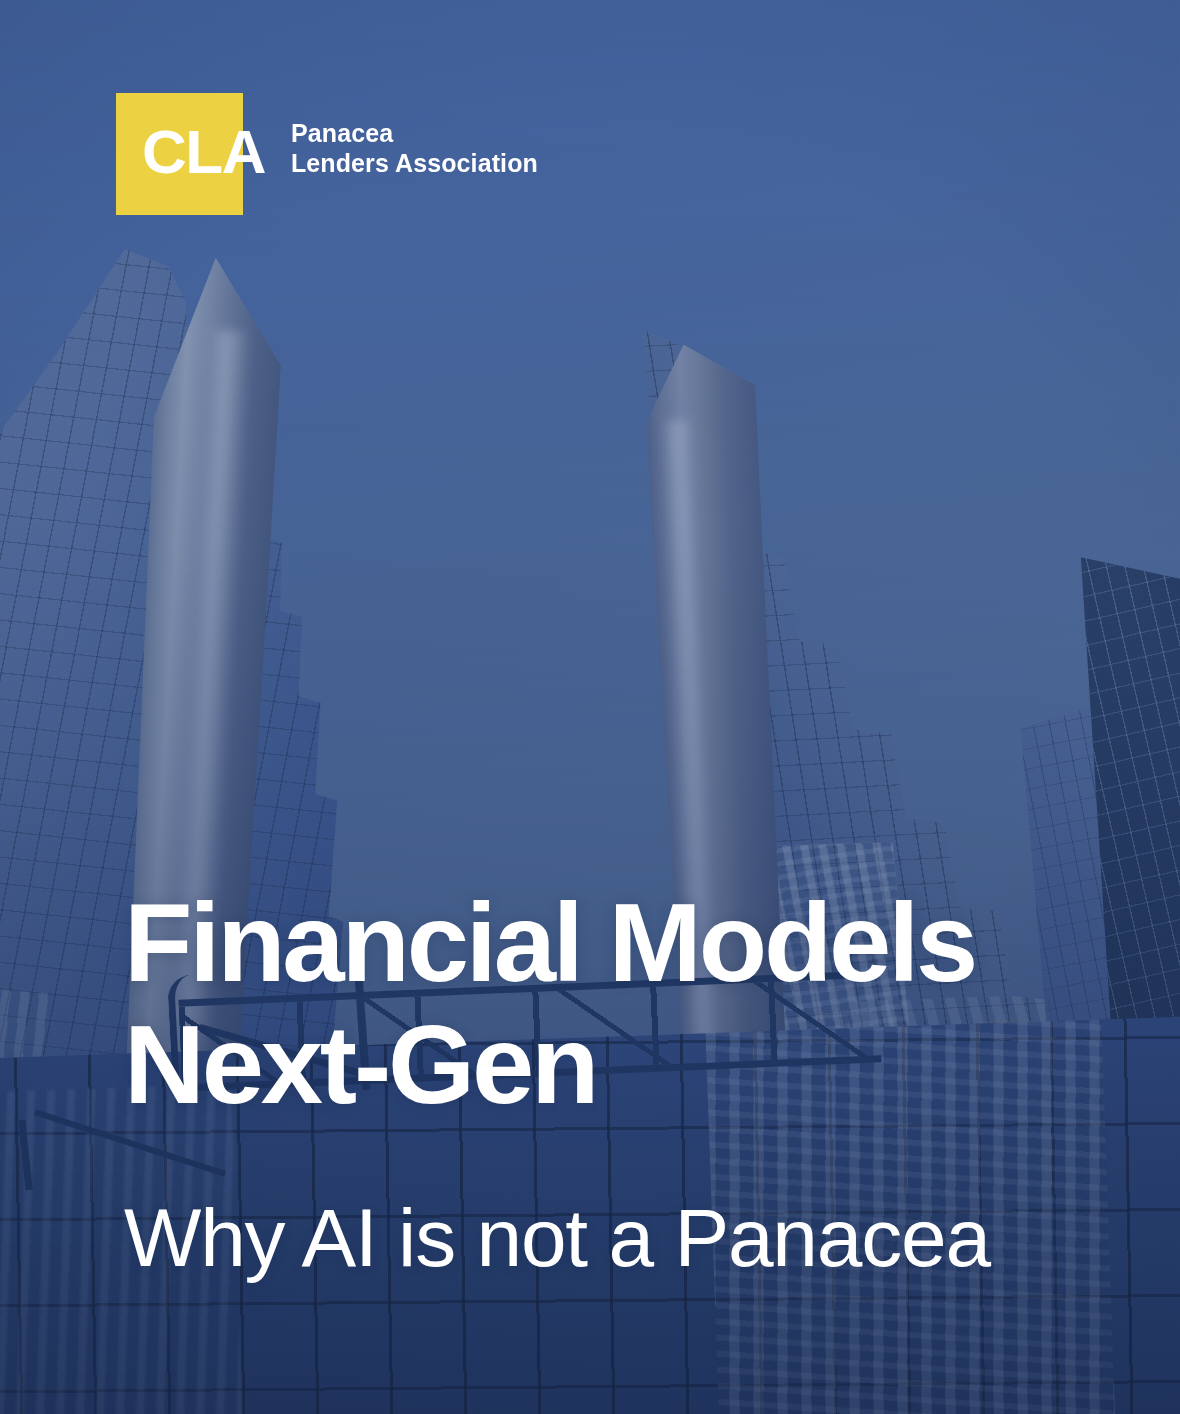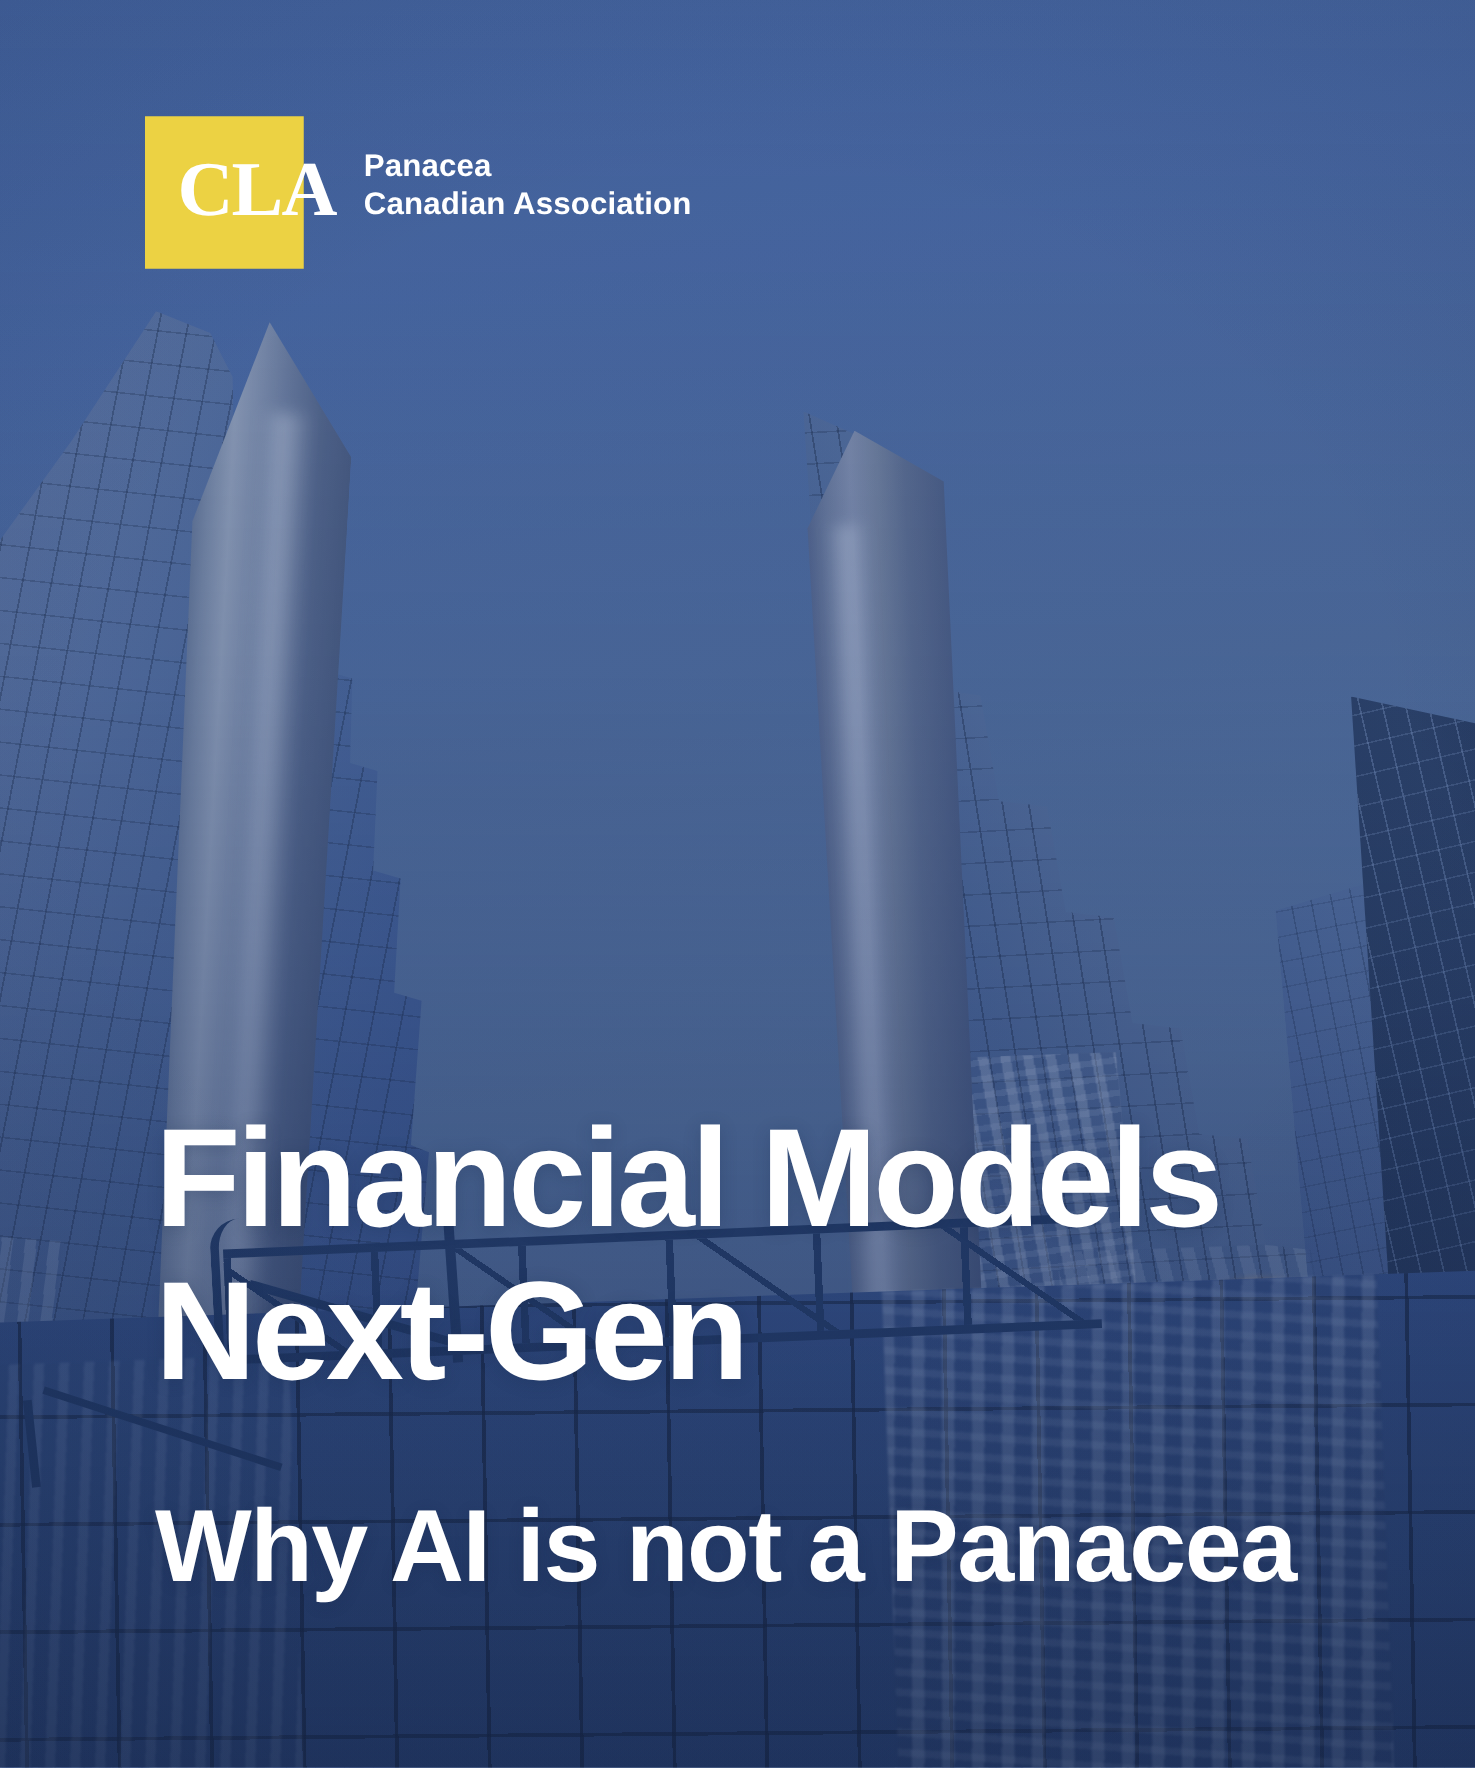--- a/index.html
+++ b/index.html
@@ -420,21 +420,21 @@
     position: absolute;
     left: 26px;
     top: 28px;
     font-size: 62px;
     line-height: 62px;
     font-weight: 700;
     letter-spacing: -1.5px;
     color: #ffffff;
     white-space: nowrap;
     z-index: 2;
-    font-family: Liberation Serif, serif;
+    font-family: Liberation Sans, sans-serif;
   }
   .logo-name {
     margin-left: 48px;
     margin-top: 25px;
     color: #ffffff;
     font-weight: 700;
     font-size: 25px;
     line-height: 30px;
     letter-spacing: 0.1px;
     white-space: pre-line;
@@ -452,21 +452,21 @@
     font-weight: 700;
     font-size: 112px;
     line-height: 122px;
     letter-spacing: -3.2px;
     white-space: nowrap;
     text-shadow: 0 2px 14px rgba(20,36,70,.22);
   }
   .subtitle {
     margin-top: 66px;
     color: #ffffff;
-    font-weight: 700;
+    font-weight: 400;
     font-size: 82px;
     line-height: 92px;
     letter-spacing: -1.2px;
     white-space: nowrap;
     text-shadow: 0 2px 12px rgba(20,36,70,.20);
   }
 </style>
 </head>
 <body>
 
@@ -519,21 +519,21 @@
     <div class="truss-rail"></div>
 
     <div class="tint"></div>
     <div class="tint2"></div>
     <div class="vignette"></div>
   </div>
 
   <div class="logo-block">
     <div class="logo-mark"></div>
     <div class="logo-cla">CLA</div>
-    <div class="logo-name"><span>Panacea</span><br><span>Canadian Association</span></div>
+    <div class="logo-name"><span>Panacea</span><br><span>Lenders Association</span></div>
   </div>
 
   <div class="title-block">
     <div class="title-line">Financial Models</div>
     <div class="title-line">Next-Gen</div>
     <div class="subtitle">Why AI is not a Panacea</div>
   </div>
 
 </div>
 

